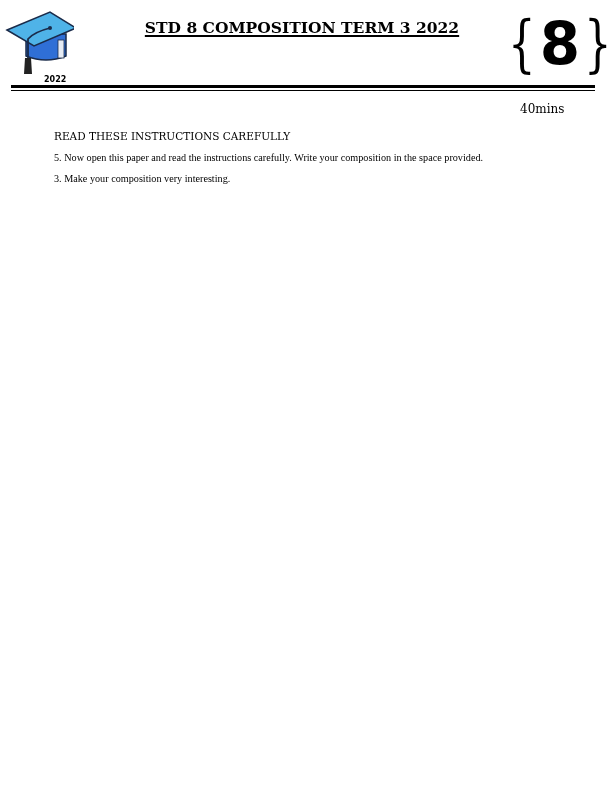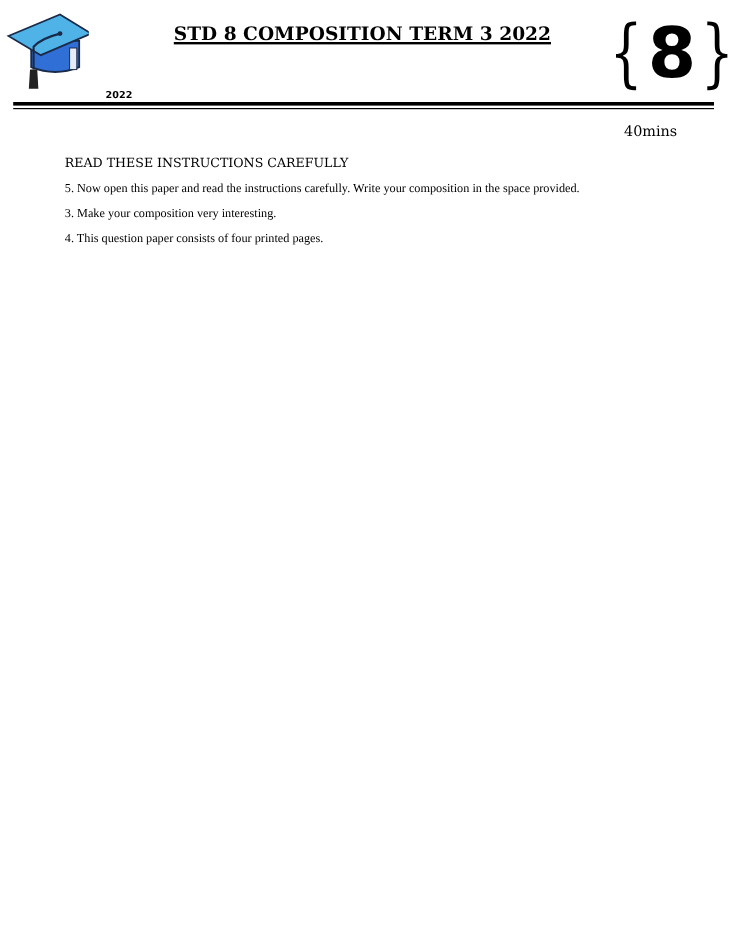--- a/index.html
+++ b/index.html
@@ -1,18 +1,18 @@
 <!DOCTYPE html>
 <html><head>
 <meta charset="utf-8">
 <style>
   html, body { margin:0; padding:0; background:#ffffff; }
   body { width:612px; height:792px; position:relative; overflow:hidden; font-family:"DejaVu Serif", serif; color:#000; }
   .logo { position:absolute; left:4px; top:6px; width:70px; height:74px; }
-  .logo-year { position:absolute; left:44px; top:75px; font-family:"DejaVu Sans", sans-serif; font-weight:bold; font-size:8px;margin-left:44px; }
+  .logo-year { position:absolute; left:44px; top:75px; font-family:"DejaVu Sans", sans-serif; font-weight:bold; font-size:8px; }
   .title { position:absolute; left:86px; top:16px; width:432px; text-align:center; font-family:"DejaVu Serif", serif; font-weight:bold; font-size:15.5px; line-height:23px; text-decoration:underline; text-decoration-thickness:1.5px; text-underline-offset:2px; letter-spacing:0px; }
   .title div { white-space:nowrap; }
   .badge { position:absolute; left:522px; top:6px; width:76px; height:76px; display:flex; align-items:center; justify-content:center; }
   .badge .brace { font-family:"DejaVu Serif", serif; font-size:62px; line-height:62px; transform:scaleX(0.7); }
   .badge .digit { font-family:"DejaVu Sans", sans-serif; font-weight:bold; font-size:58px; line-height:62px; margin:0 -2px; }
   .rule-thick { position:absolute; left:11px; top:85px; width:584px; height:3px; background:#000; }
   .rule-thin { position:absolute; left:11px; top:89.5px; width:584px; height:1px; background:#000; }
   .duration { position:absolute; left:520px; top:102px; font-family:"DejaVu Serif", serif; font-size:12px; }
   .instr-heading { position:absolute; left:54px; top:130px; font-family:"DejaVu Serif", serif; font-weight:normal; font-size:10.5px; }
   .instr-list { position:absolute; left:54px; top:151px; margin:0; padding:0; list-style:none; font-family:"Liberation Serif", serif; font-size:10.2px; }
@@ -49,14 +49,13 @@
 
 <div class="rule-thick"></div>
 <div class="rule-thin"></div>
 
 <div class="duration">40mins</div>
 
 <div class="instr-heading">READ THESE INSTRUCTIONS CAREFULLY</div>
 <ul class="instr-list">
   <li>5. Now open this paper and read the instructions carefully. Write your composition in the space provided.</li>
   <li>3. Make your composition very interesting.</li>
-  <li>4. This question paper consists of four printed pages.</li>
 </ul>
 
 </body></html>

